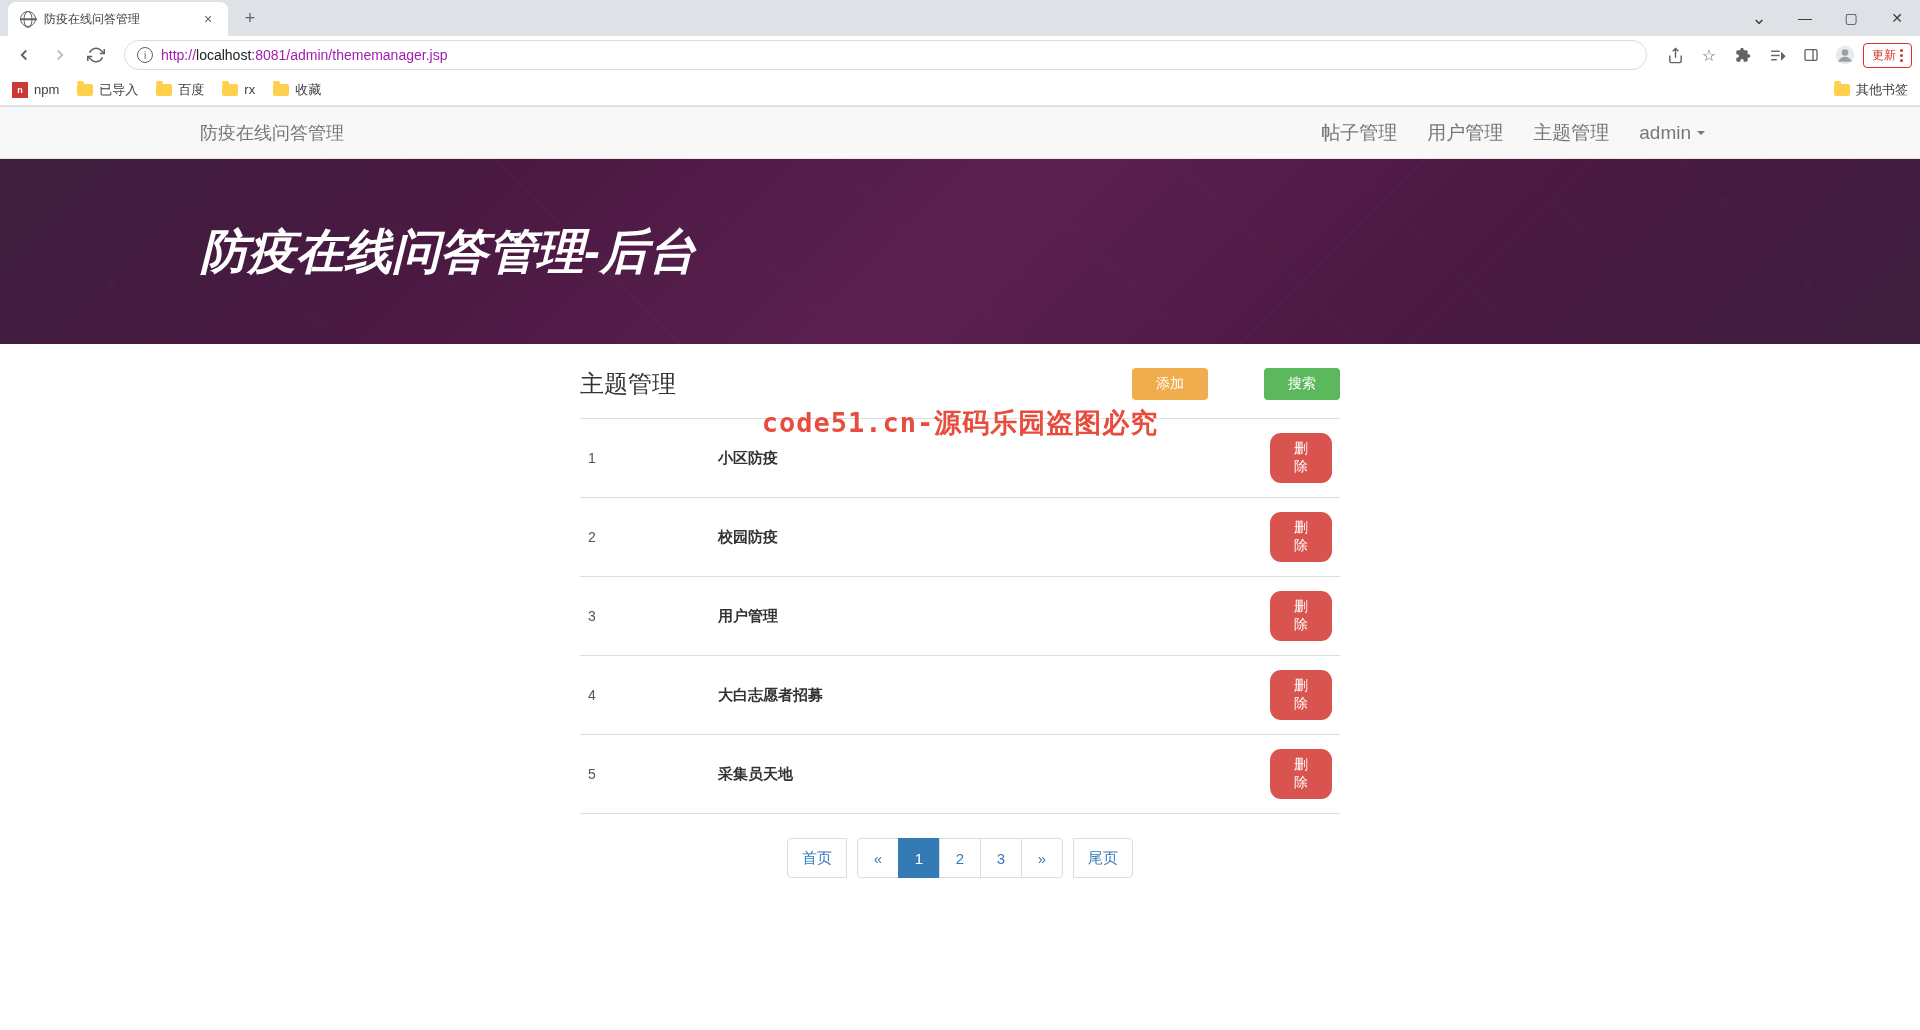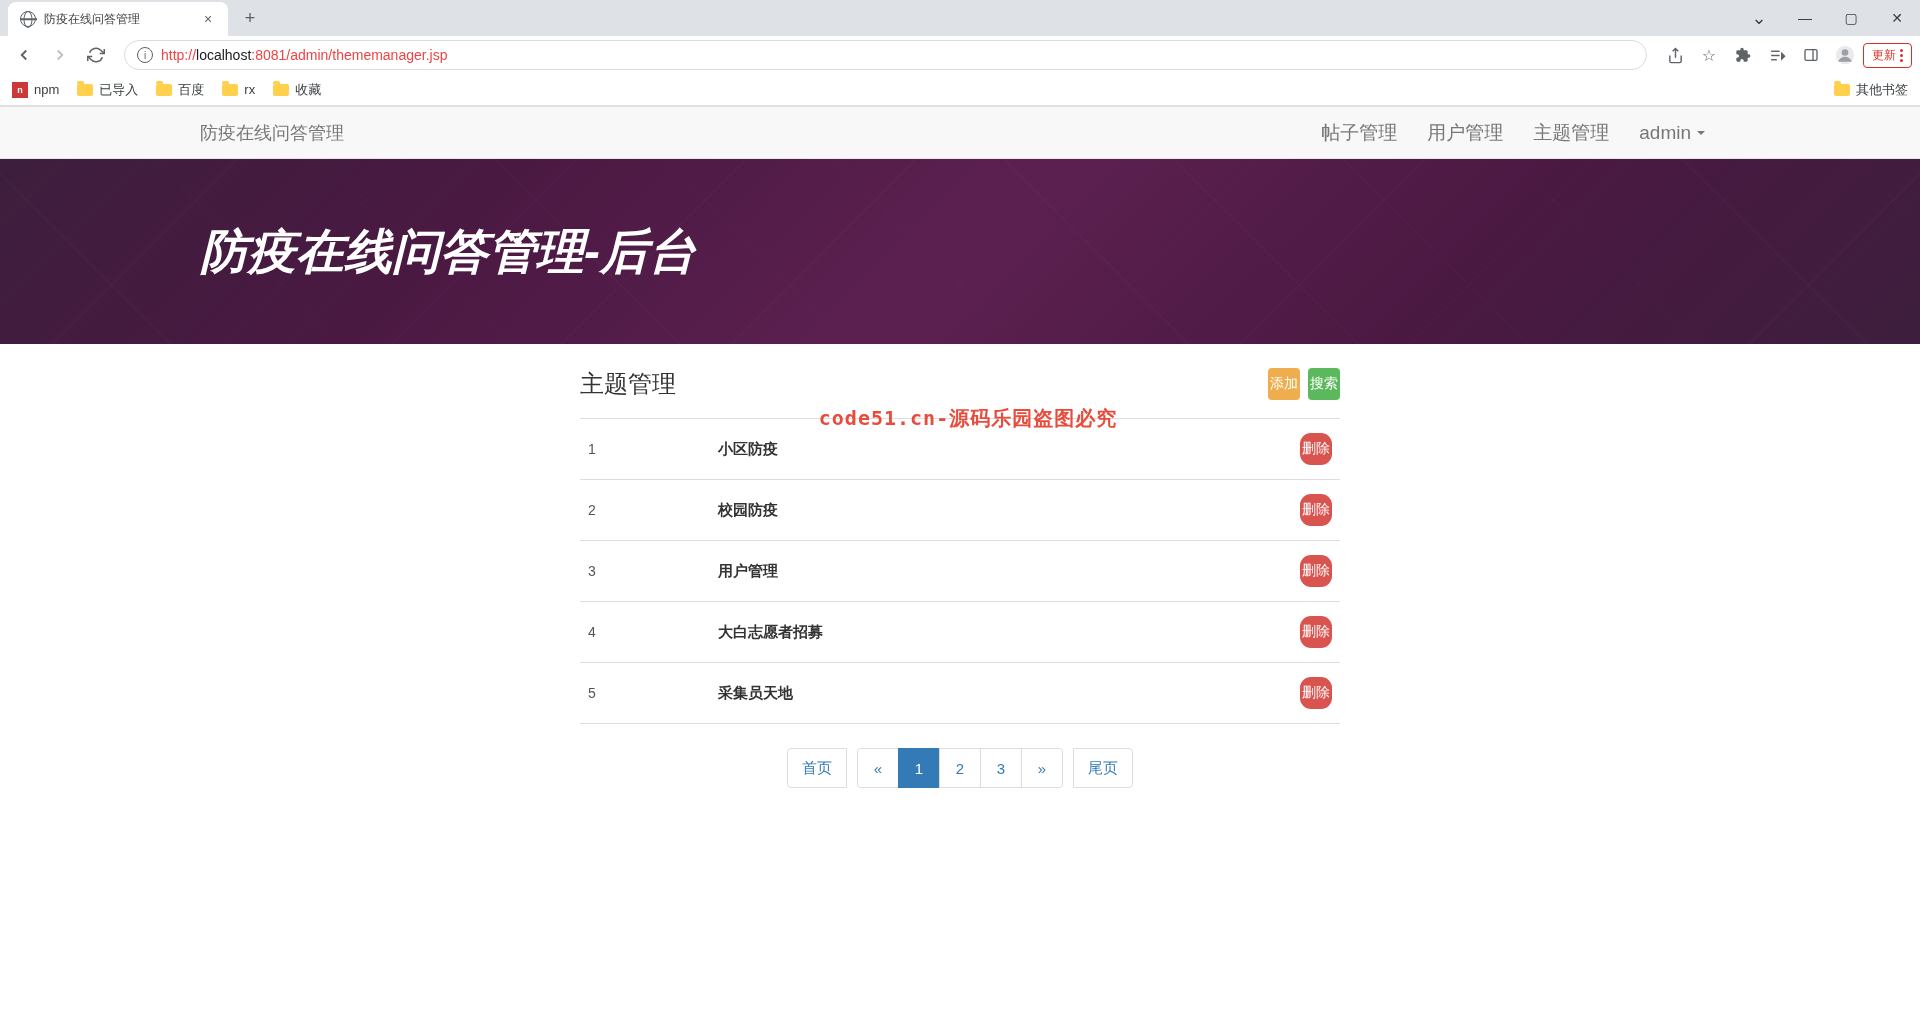--- a/index.html
+++ b/index.html
@@ -19,21 +19,21 @@
 .window-controls div { width: 46px; height: 36px; display: flex; align-items: center; justify-content: center; color: #3c4043; font-size: 14px; cursor: pointer; }
 .window-controls .wc-ch { font-size: 18px; }
 
 .toolbar { display: flex; align-items: center; height: 38px; padding: 0 8px; gap: 4px; background: #fff; }
 .nav-btn { width: 32px; height: 32px; display: flex; align-items: center; justify-content: center; color: #5f6368; border-radius: 50%; cursor: pointer; }
 .nav-btn.disabled { color: #bdc1c6; }
 .nav-btn svg { width: 18px; height: 18px; }
 .address-bar { flex: 1; display: flex; align-items: center; height: 30px; background: #fff; border: 1px solid #dadce0; border-radius: 15px; padding: 0 12px; margin: 0 8px; gap: 8px; }
 .site-info { width: 16px; height: 16px; border: 1.5px solid #5f6368; border-radius: 50%; display: flex; align-items: center; justify-content: center; font-size: 10px; color: #5f6368; flex-shrink: 0; }
 .url { font-size: 14px; color: #202124; }
-.url .muted { color: #ef4444; }
+.url .muted { color: #a21caf; }
 .toolbar-right { display: flex; align-items: center; gap: 2px; }
 .tb-icon { width: 32px; height: 32px; display: flex; align-items: center; justify-content: center; color: #5f6368; cursor: pointer; font-size: 16px; }
 .update-btn { border: 1px solid #d93025; color: #d93025; border-radius: 4px; padding: 3px 8px; font-size: 12px; display: flex; align-items: center; gap: 4px; cursor: pointer; justify-content: space-between; }
 .update-btn .dots { display: flex; flex-direction: column; gap: 2px; }
 .update-btn .dots span { width: 3px; height: 3px; background: #d93025; border-radius: 50%; }
 
 .bookmarks-bar { display: flex; align-items: center; height: 32px; padding: 0 12px; gap: 18px; background: #fff; border-bottom: 1px solid #e0e0e0; }
 .bm-item { display: flex; align-items: center; gap: 6px; font-size: 13px; color: #3c4043; cursor: pointer; }
 .bm-folder { width: 16px; height: 12px; background: #ffd04c; border-radius: 2px; position: relative; }
 .bm-folder::before { content: ""; position: absolute; top: -3px; left: 0; width: 7px; height: 3px; background: #ffd04c; border-radius: 2px 2px 0 0; }
@@ -48,34 +48,34 @@
 .caret { width: 0; height: 0; border-left: 4px solid transparent; border-right: 4px solid transparent; border-top: 4px solid #777; display: inline-block; margin-left: 2px; }
 
 .hero { height: 185px; background: linear-gradient(135deg, #3d1e3d 0%, #4a1942 25%, #5c2050 50%, #4a1942 75%, #3d1e3d 100%); position: relative; overflow: hidden; display: flex; align-items: center; padding: 0 200px; }
 .hero::before { content: ""; position: absolute; inset: 0; background-image: repeating-linear-gradient(45deg, rgba(255,255,255,0.02) 0, rgba(255,255,255,0.02) 1px, transparent 1px, transparent 120px), repeating-linear-gradient(-45deg, rgba(255,255,255,0.02) 0, rgba(255,255,255,0.02) 1px, transparent 1px, transparent 120px); }
 .hero h1 { color: #fff; font-size: 48px; font-weight: bold; font-style: italic; position: relative; }
 
 .container { max-width: 760px; margin: 0 auto; padding-top: 14px; }
 .panel-heading { display: flex; align-items: center; padding: 10px 0 18px; }
 .panel-title { font-size: 24px; color: #333; font-weight: 500; }
 .panel-actions { margin-left: auto; display: flex; gap: 8px; }
-.btn { padding: 7px 2px; border: none; border-radius: 4px; font-size: 14px; color: #fff; cursor: pointer; }
+.btn { padding: 7px 24px; border: none; border-radius: 4px; font-size: 14px; color: #fff; cursor: pointer; margin-left: 48px; }
 .btn-warning { background: #f0ad4e; }
 .btn-success { background: #5cb85c; }
 .btn-danger { background: #d9534f; border-radius: 11px; }
 
 .table { width: 100%; border-collapse: collapse; }
 .table tr { border-top: 1px solid #ddd; }
 .table tr:last-child { border-bottom: 1px solid #ddd; }
 .table td { padding: 14px 8px; vertical-align: middle; }
 .table .col-idx { width: 130px; color: #555; }
 .table .col-name { font-weight: bold; font-size: 15px; }
 .table .col-act { width: 80px; text-align: right; }
 
-.watermark { position: absolute; color: #e74c3c; font-size: 20px; font-weight: bold; font-family: monospace; pointer-events: none; left: 50%; transform: translateX(-50%); top: 405px; white-space: nowrap; letter-spacing: 1px; margin-left: 8px; }
+.watermark { position: absolute; color: #e74c3c; font-size: 27px; font-weight: bold; font-family: monospace; pointer-events: none; left: 50%; transform: translateX(-50%); top: 405px; white-space: nowrap; letter-spacing: 1px; }
 
 .pagination { display: flex; justify-content: center; margin-top: 24px; gap: 0; }
 .pagination li { list-style: none; }
 .pagination a { display: flex; align-items: center; justify-content: center; min-width: 42px; height: 40px; padding: 0 14px; border: 1px solid #ddd; color: #337ab7; text-decoration: none; margin-left: -1px; font-size: 15px; }
 .pagination li:first-child a { border-radius: 4px 0 0 4px; margin-left: 0; }
 .pagination li:last-child a { border-radius: 0 4px 4px 0; }
 .pagination .active a { background: #337ab7; border-color: #337ab7; color: #fff; }
 .pagination .gap { width: 10px; }
 .pagination .group-first a { border-radius: 4px 0 0 4px; margin-left: 0; text-align: right; }
 .pagination .group-last a { border-radius: 0 4px 4px 0; }

